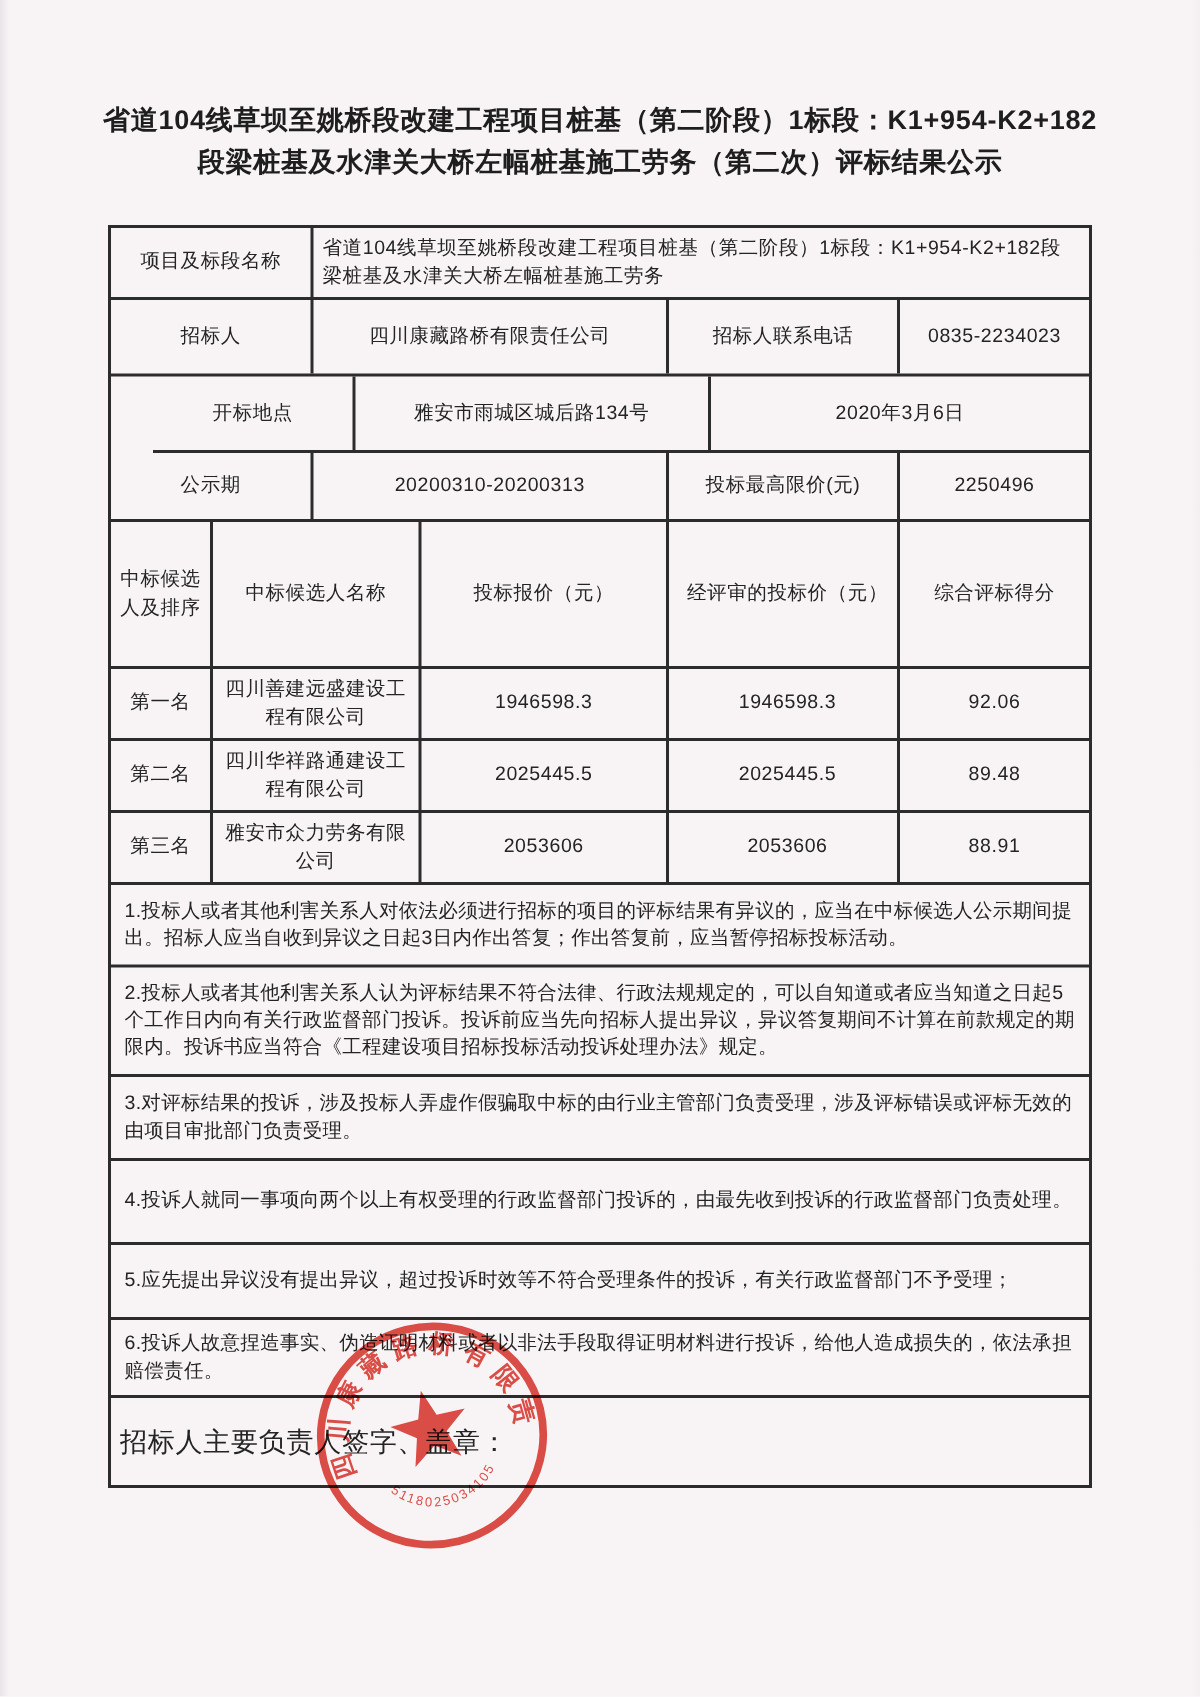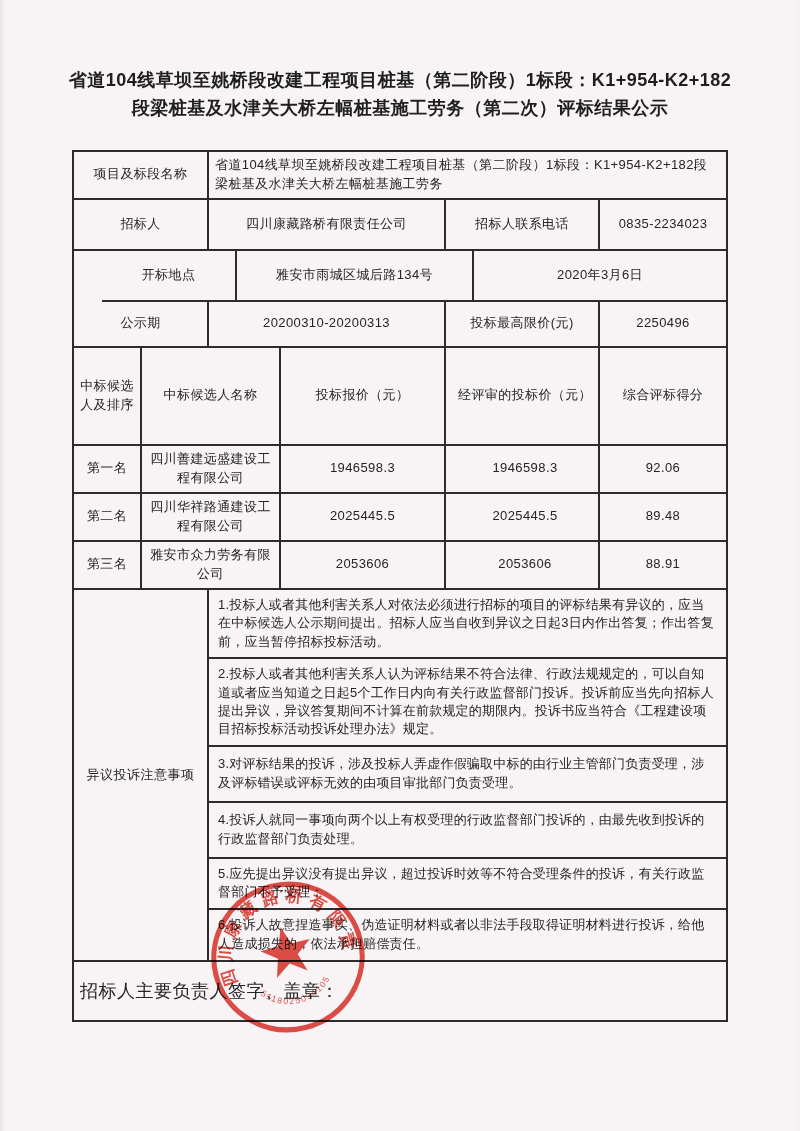--- a/index.html
+++ b/index.html
@@ -158,21 +158,20 @@
     </div>
     <div class="t-row h-cand">
       <div class="cell c-rank">第三名</div>
       <div class="cell c-name">雅安市众力劳务有限公司</div>
       <div class="cell c-bid">2053606</div>
       <div class="cell c-eval">2053606</div>
       <div class="cell lastcol">88.91</div>
     </div>
 
     <div class="notice-wrap">
-      <div class="notice-label">异议投诉注意事项</div>
       <div class="notice-items">
         <div class="notice-item n1">1.投标人或者其他利害关系人对依法必须进行招标的项目的评标结果有异议的，应当在中标候选人公示期间提出。招标人应当自收到异议之日起3日内作出答复；作出答复前，应当暂停招标投标活动。</div>
         <div class="notice-item n2">2.投标人或者其他利害关系人认为评标结果不符合法律、行政法规规定的，可以自知道或者应当知道之日起5个工作日内向有关行政监督部门投诉。投诉前应当先向招标人提出异议，异议答复期间不计算在前款规定的期限内。投诉书应当符合《工程建设项目招标投标活动投诉处理办法》规定。</div>
         <div class="notice-item n3">3.对评标结果的投诉，涉及投标人弄虚作假骗取中标的由行业主管部门负责受理，涉及评标错误或评标无效的由项目审批部门负责受理。</div>
         <div class="notice-item n4">4.投诉人就同一事项向两个以上有权受理的行政监督部门投诉的，由最先收到投诉的行政监督部门负责处理。</div>
         <div class="notice-item n5">5.应先提出异议没有提出异议，超过投诉时效等不符合受理条件的投诉，有关行政监督部门不予受理；</div>
         <div class="notice-item n6">6.投诉人故意捏造事实、伪造证明材料或者以非法手段取得证明材料进行投诉，给他人造成损失的，依法承担赔偿责任。</div>
       </div>
     </div>
 

